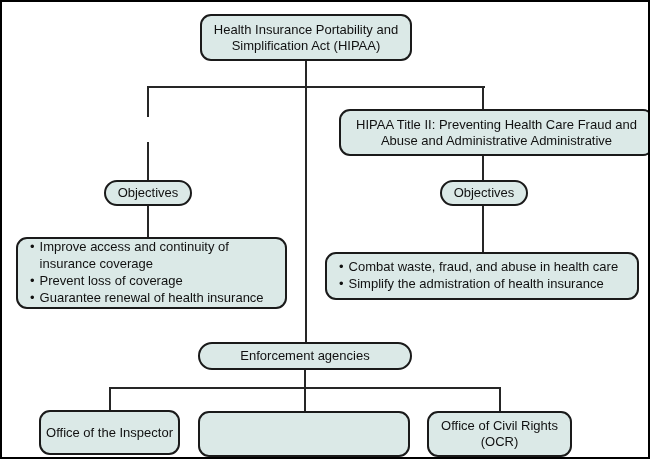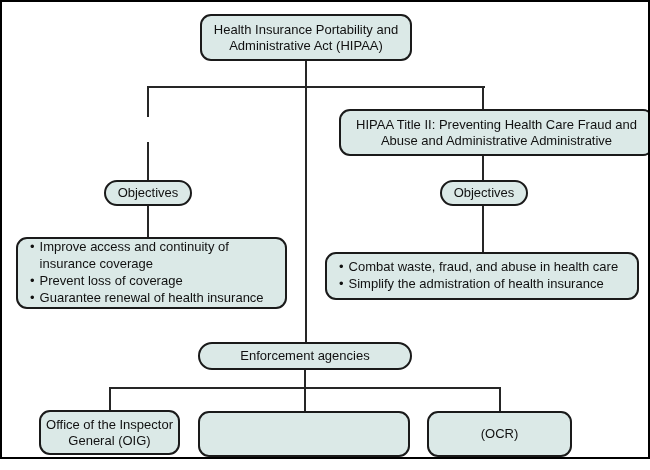--- a/index.html
+++ b/index.html
@@ -75,21 +75,21 @@
   <div class="line" style="left:480px; top:153px; width:2px; height:25px;"></div>
   <div class="line" style="left:480px; top:203px; width:2px; height:47px;"></div>
   <div class="line" style="left:302px; top:367px; width:2px; height:18px;"></div>
   <div class="line" style="left:107px; top:385px; width:392px; height:2px;"></div>
   <div class="line" style="left:107px; top:385px; width:2px; height:25px;"></div>
   <div class="line" style="left:302px; top:385px; width:2px; height:25px;"></div>
   <div class="line" style="left:497px; top:385px; width:2px; height:25px;"></div>
 
   <div class="node" style="left:198px; top:12px; width:212px; height:47px;">
     <span class="ln">Health Insurance Portability and</span>
-    <span class="ln">Administrative Act (HIPAA)</span>
+    <span class="ln">Simplification Act (HIPAA)</span>
   </div>
 
 
   <div class="node" style="left:337px; top:107px; width:315px; height:47px;">
     <span class="ln">HIPAA Title II: Preventing Health Care Fraud and</span>
     <span class="ln">Abuse and Administrative Administrative</span>
   </div>
 
   <div class="node" style="left:102px; top:178px; width:88px; height:26px; border-radius:13px;">
     <span class="ln">Objectives</span>
@@ -128,23 +128,23 @@
       </li>
     </ul>
   </div>
 
   <div class="node" style="left:196px; top:340px; width:214px; height:28px; border-radius:14px;">
     <span class="ln">Enforcement agencies</span>
   </div>
 
   <div class="node" style="left:37px; top:408px; width:141px; height:45px;">
     <span class="ln">Office of the Inspector</span>
-    <span class="ln">General (OIG)</span>
   </div>
 
   <div class="node" style="left:196px; top:409px; width:212px; height:46px;">
   </div>
 
   <div class="node" style="left:425px; top:409px; width:145px; height:46px;">
+    <span class="ln">Office of Civil Rights</span>
     <span class="ln">(OCR)</span>
   </div>
 
 </div>
 
 </body></html>

